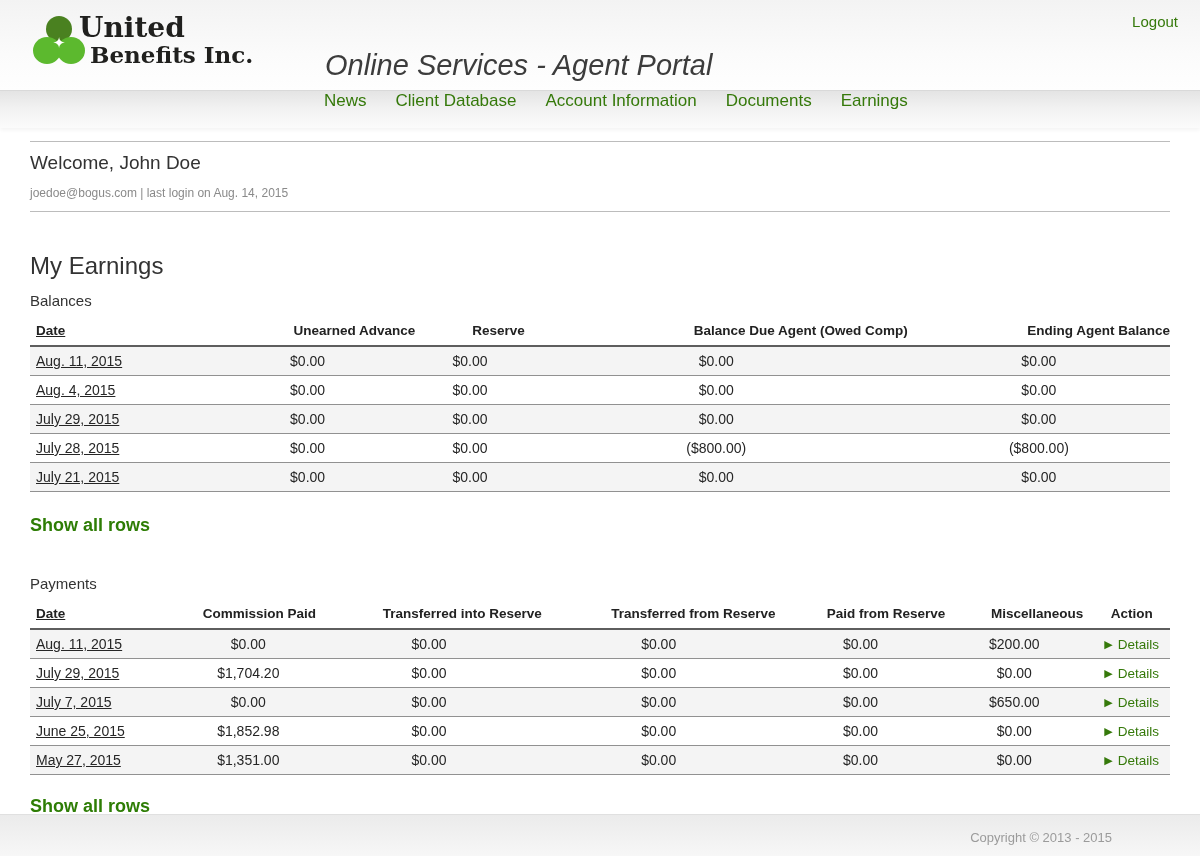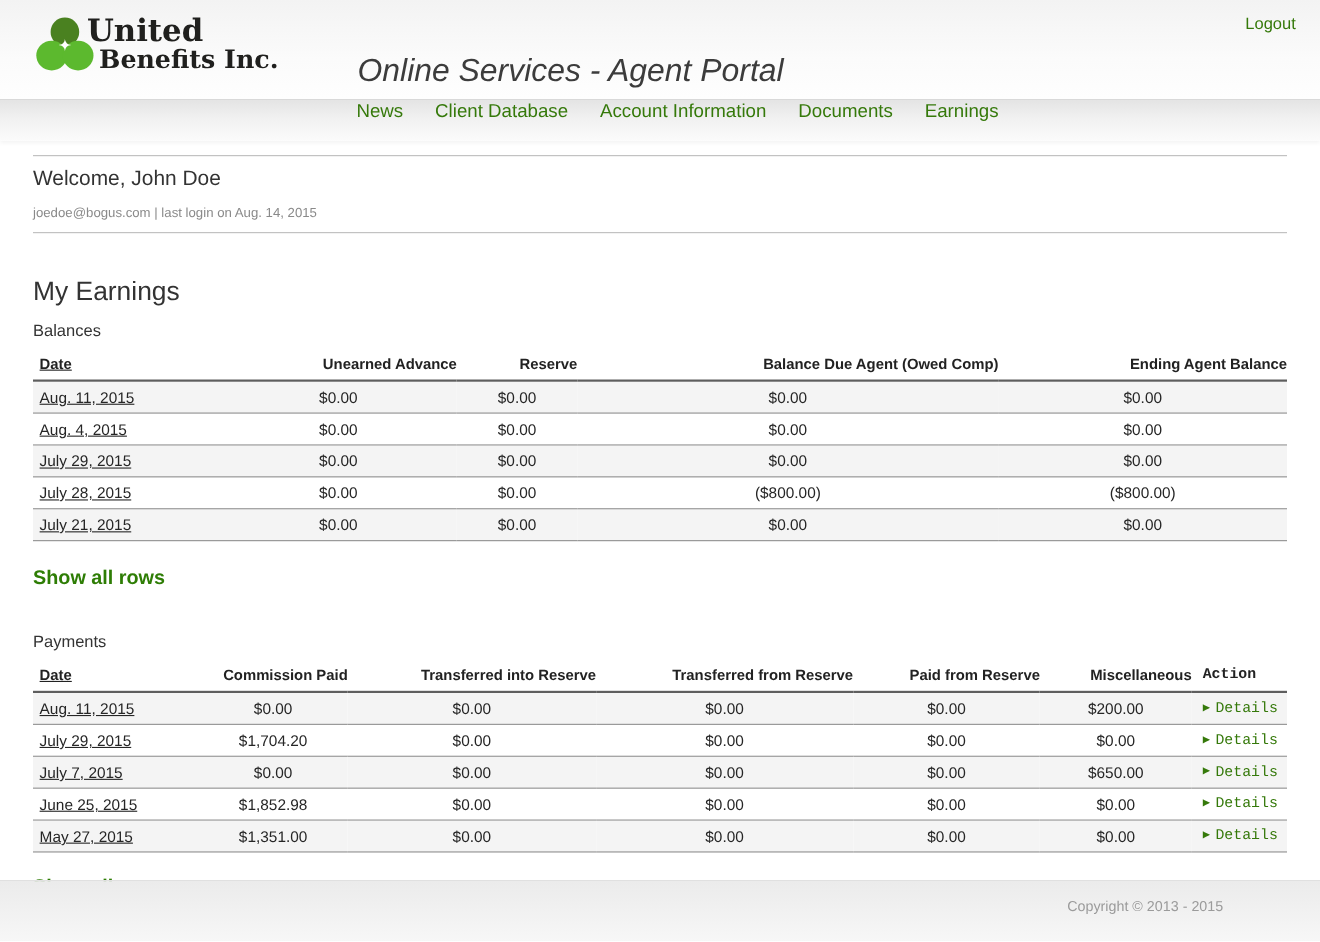--- a/index.html
+++ b/index.html
@@ -38,30 +38,30 @@
   .section-title { margin-top:40px; font-size:24px; font-weight:400; color:#333; }
   .sub-heading { margin-top:12px; font-size:15px; font-weight:400; color:#333; }
 
   table { width:100%; border-collapse:collapse; table-layout:fixed; margin-top:9px; }
   th { font-size:13.5px; font-weight:700; color:#222; text-align:right; padding:5px 0 7px; white-space:nowrap; overflow:visible; }
   th.l, td.l { text-align:left; padding-left:6px;text-decoration:underline; }
   thead tr { border-bottom:2px solid #5e5e5e; }
   td { font-size:14px; color:#262626; text-align:center; padding:6px 0; white-space:nowrap; }
   tbody tr { border-bottom:1px solid #919191; }
   tbody tr.odd { background:#f4f4f4; }
-  th.action-col, td.action-cell { text-align:left; padding-left:10px;font-family:Liberation Mono, monospace; }
+  th.action-col, td.action-cell { text-align:center; padding-left:10px; }
   .details-link { color:#35790a; text-decoration:none; cursor:pointer; font-size:13.5px; }
   .details-link .tri { font-size:11px; margin-right:5px; display:inline-block; transform:translateY(-1px); }
 
   .show-all { display:inline-block; margin-top:23px; font-size:18px; font-weight:700; color:#2e7d05; text-decoration:none; cursor:pointer; }
   .payments-block .sub-heading { margin-top:39px; }
   .show-all.last { margin-top:21px; }
 
   
-  .page-footer { position:absolute; left:0; bottom:0; width:100%; height:56px; border-top:1px solid #e0e0e0; background:linear-gradient(to bottom,#ebebeb 0%,#f7f7f7 100%); }
+  .page-footer { position:absolute; left:0; bottom:0; width:100%; height:42px; border-top:1px solid #e0e0e0; background:linear-gradient(to bottom,#ebebeb 0%,#f7f7f7 100%); }
   .copyright { position:absolute; top:15px; right:88px; font-size:13px; color:#9b9b9b; }
 </style>
 </head>
 <body>
 
 <div class="page">
 
   <header class="top-header">
     <a class="logo">
       <span class="logo-mark">

